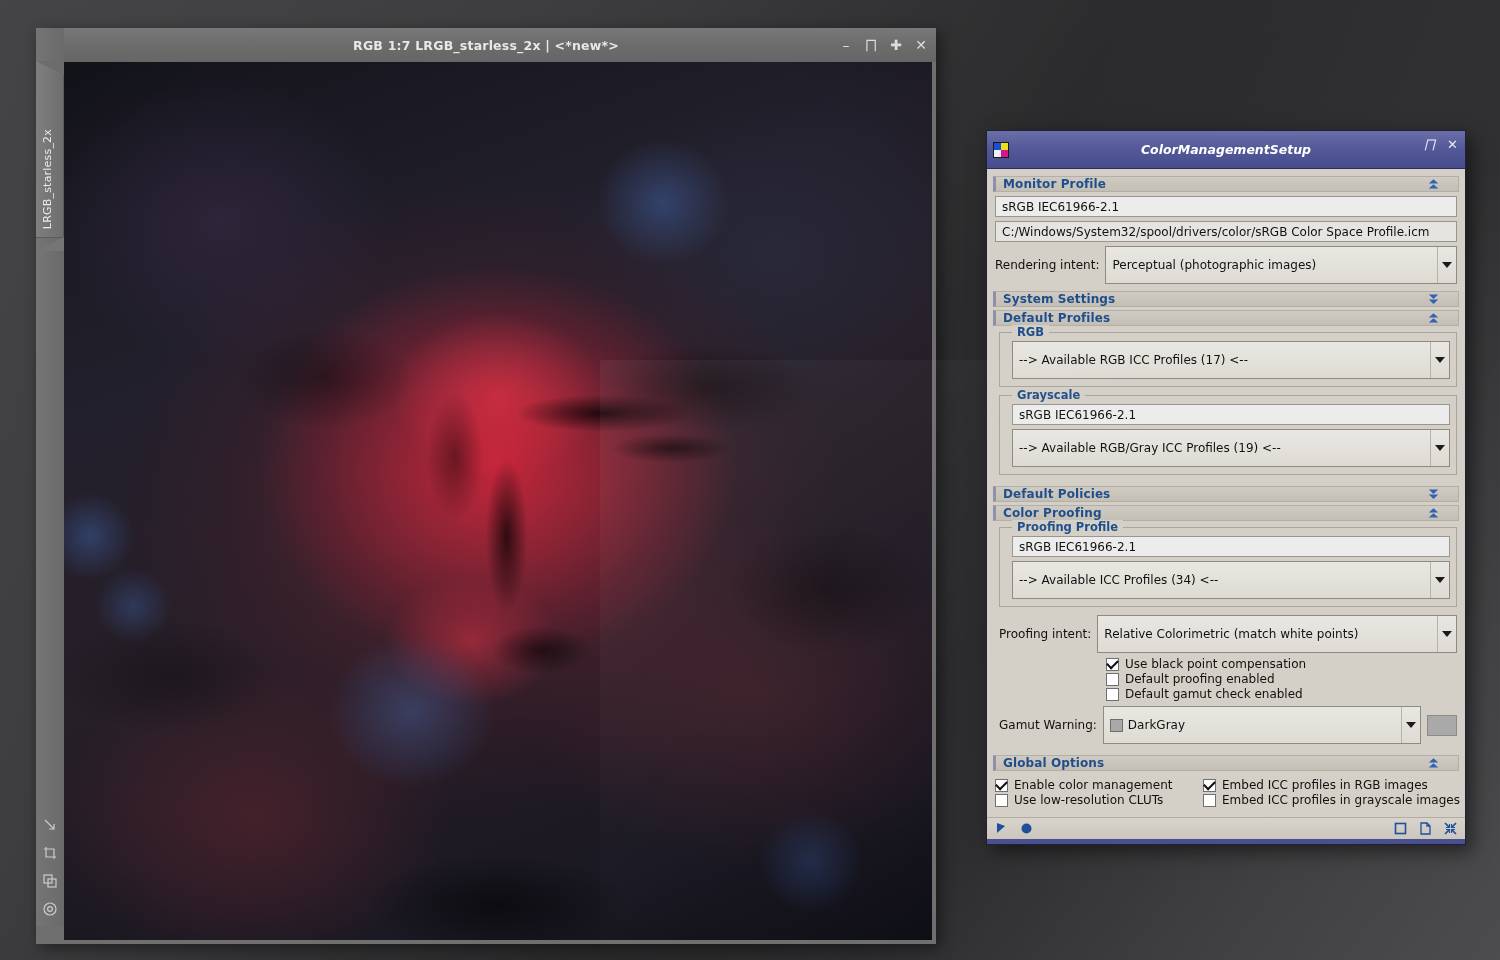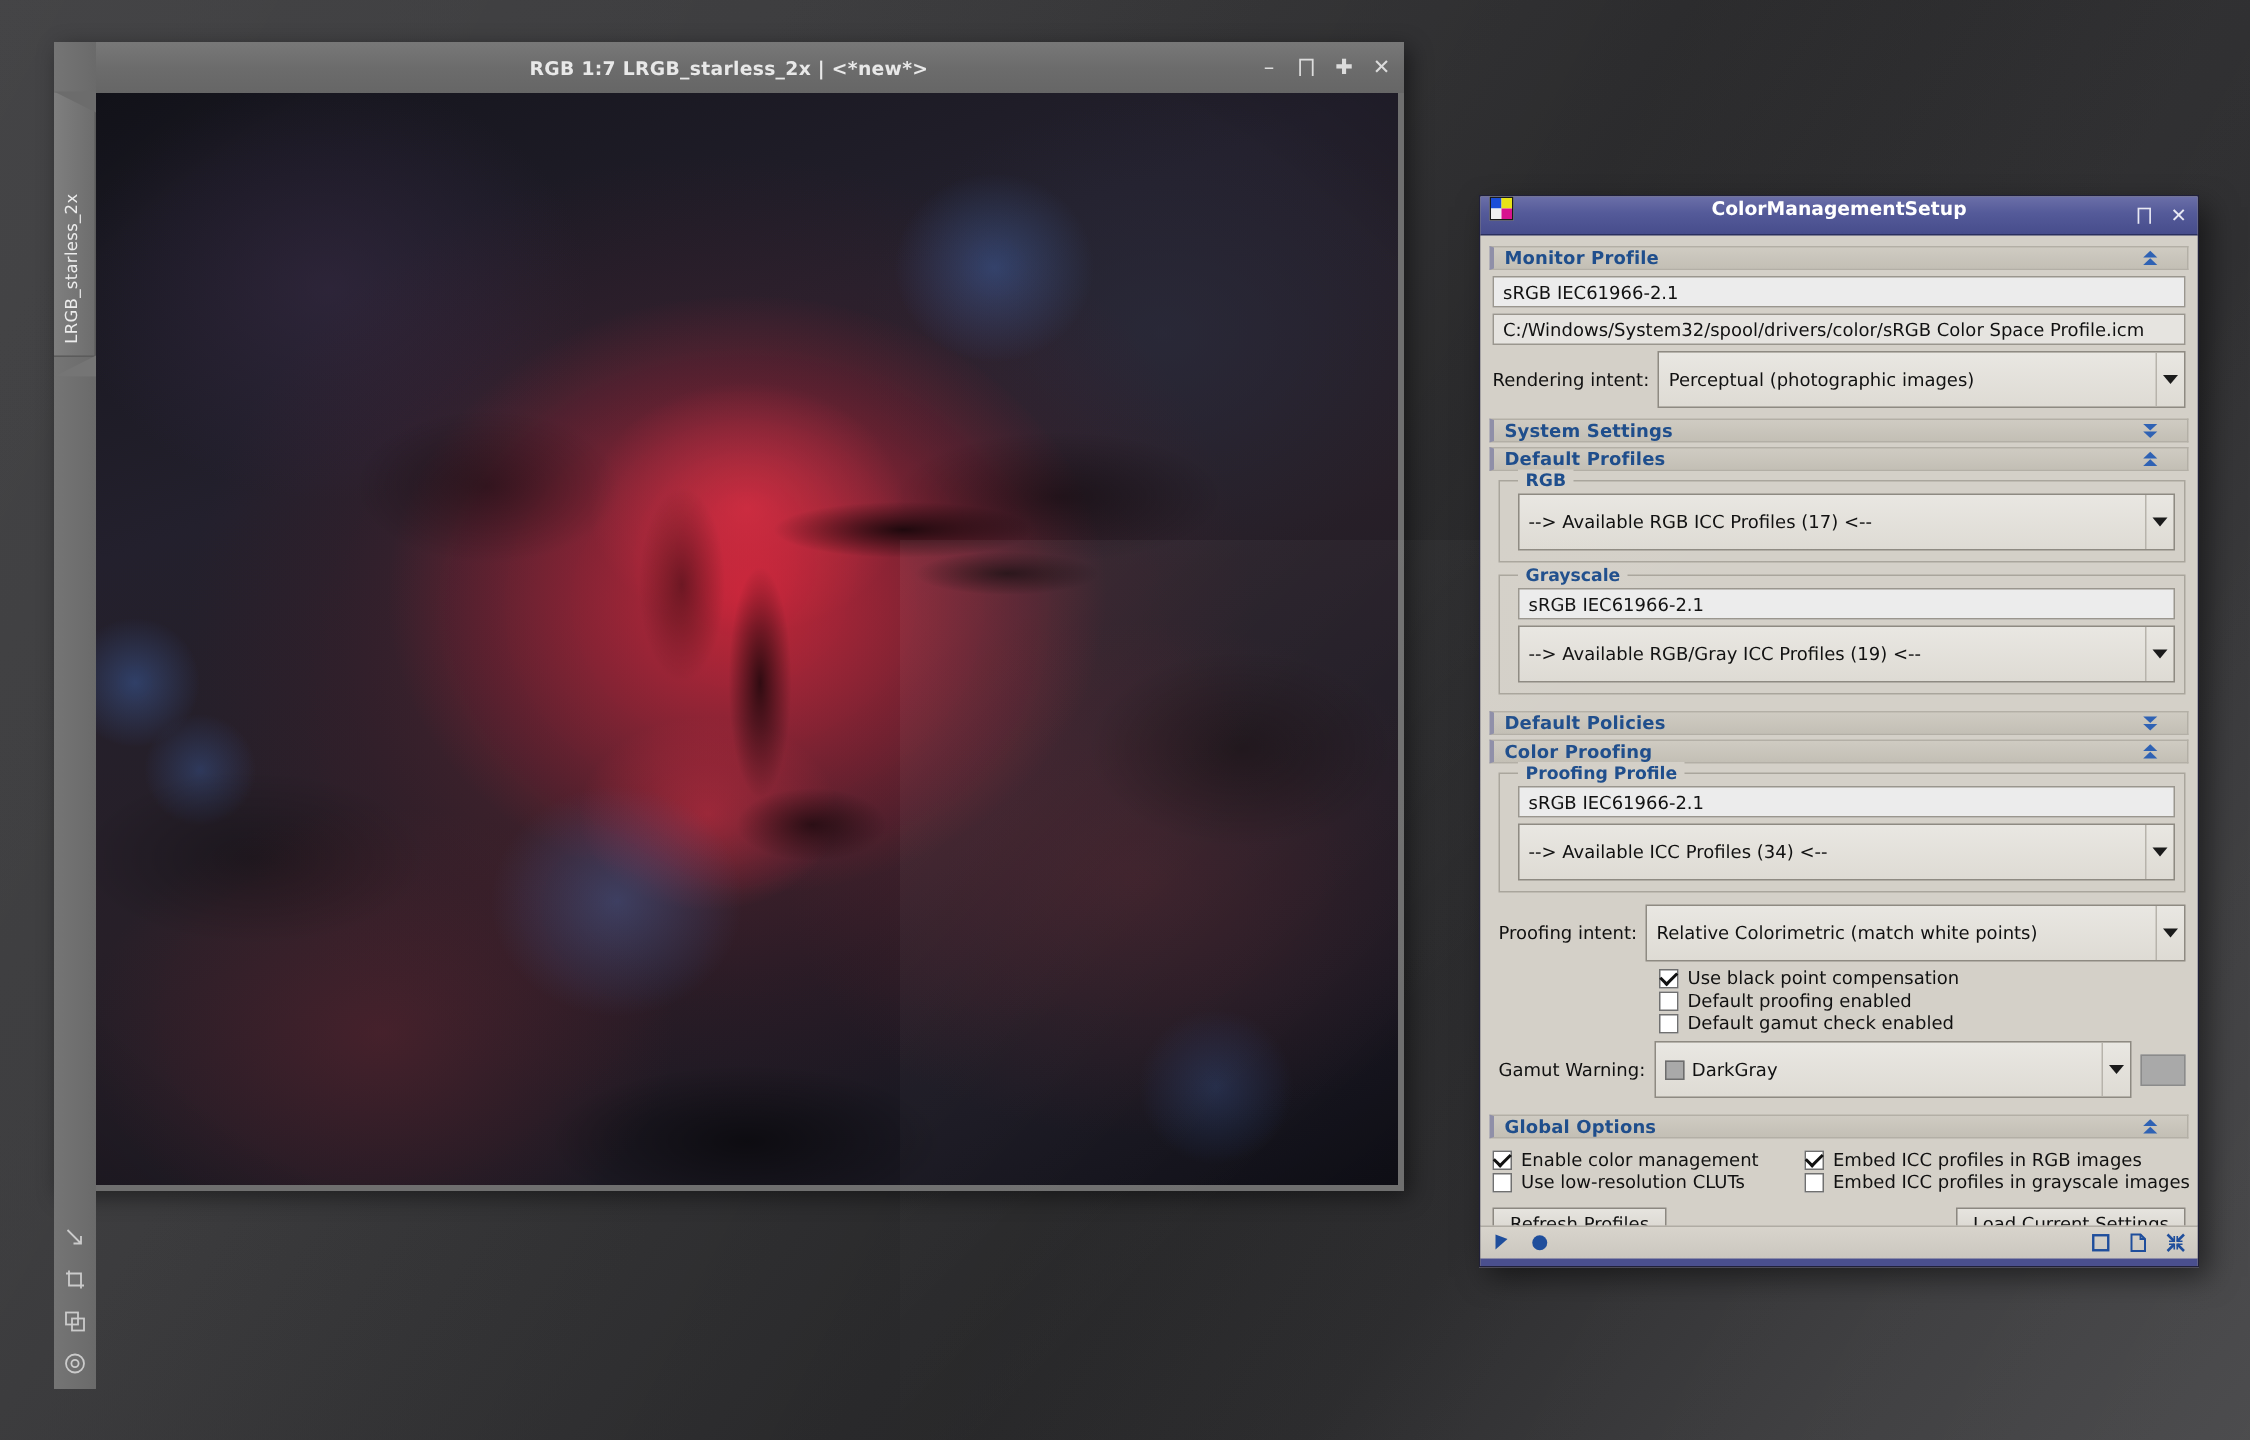--- a/index.html
+++ b/index.html
@@ -28,21 +28,21 @@
   #desktop::after{
     content:"";
     position:absolute; left:600px; top:360px; width:900px; height:600px;
     background: linear-gradient(135deg, rgba(255,255,255,0.05) 0%, rgba(255,255,255,0.0) 45%);
     pointer-events:none;
   }
 
   
   #image-window {
     position: absolute; left: 36px; top: 28px;
-    width: 900px; height: 766px;
+    width: 900px; height: 916px;
     background: #6f6f6f;
     box-shadow: 4px 4px 14px rgba(0,0,0,0.45);
   }
   #image-titlebar {
     height: 34px;
     background: linear-gradient(180deg,#787878 0%,#6c6c6c 50%,#666 100%);
     display: flex; align-items: center;
     position: relative;
   }
   #image-title {
@@ -159,24 +159,25 @@
   #cms-dialog{
     position:absolute; left:986px; top:130px;
     width:480px; height:715px;
     background:#d4d0c8;
     border:1px solid #20203a;
     box-shadow: 6px 7px 18px rgba(0,0,0,0.5);
     font-size:12px; color:#101010;
     display:flex; flex-direction:column;
   }
   #cms-titlebar{
-    height:26px;
+    height:38px;
     background: linear-gradient(180deg,#6b6fa8 0%,#545a99 45%,#474d8c 100%);
-    display:flex; align-items:flex-start; position:relative;
+    display:flex; align-items:center; position:relative;
     border-bottom:1px solid #2a2f5e;
+    font-style:italic;
   }
   #cms-appicon{
     width:16px;height:16px;margin-left:6px;
     border:1px solid #1a1a1a;
     display:grid; grid-template-columns:1fr 1fr; grid-template-rows:1fr 1fr;
     overflow:hidden; background:#fff;
   }
   #cms-appicon i:nth-child(1){background:#1b4ed8;}
   #cms-appicon i:nth-child(2){background:#e8e317;}
   #cms-appicon i:nth-child(3){background:#f0f0f0;}

